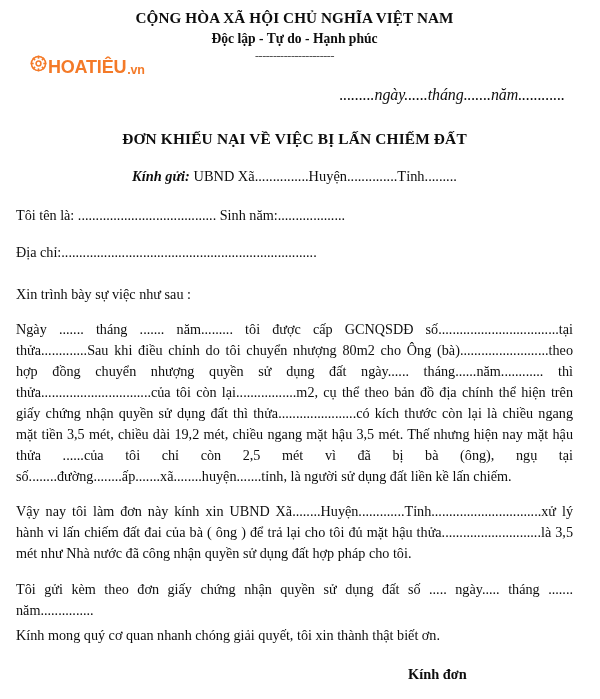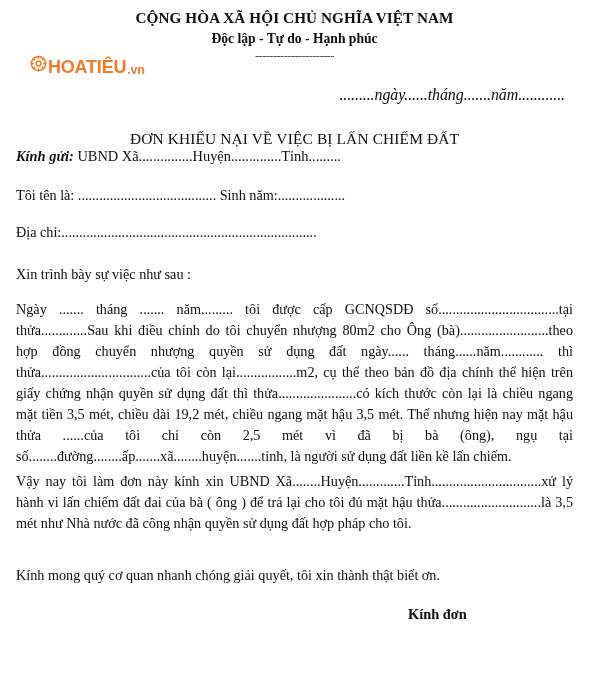--- a/index.html
+++ b/index.html
@@ -82,28 +82,30 @@
     text-align: right;
     font-style: italic;
     font-size: 16px;
     margin: 22px 8px 0 0;
     letter-spacing: -0.1px;
   }
 
   
   .doc-title {
     text-align: center;
-    font-weight: normal;
+    font-weight: bold;
     font-size: 15.4px;
     margin-top: 26px;
     letter-spacing: .15px;
     white-space: nowrap;
   }
   .recipient {
+    text-align: center;
     font-size: 14.4px;
+    margin-top: 20px;
   }
   .recipient .lbl {
     font-weight: bold;
     font-style: italic;
   }
 
   
   .field-line {
     font-size: 14.2px;
     margin-top: 21px;
@@ -116,26 +118,26 @@
     margin-top: 25px;
   }
 
   .para {
     font-size: 14.2px;
     text-align: justify;
     text-justify: inter-word;
     line-height: 1.47;
     margin-top: 16px;
   }
-  .para.tight { margin-top: 5px; }
+  .para.tight { margin-top: 15px; }
   .para:last-of-type { margin-bottom: 0; }
 
   .closing {
     font-size: 14.2px;
-    margin-top: 32px;
+    margin-top: 5px;
     line-height: 1.4;
   }
 
   .sign-off {
     font-weight: bold;
     font-size: 14.4px;
     margin-top: 20px;
     padding-left: 392px;
   }
 </style>
@@ -180,18 +182,19 @@
     <span>UBND Xã...............Huyện..............Tỉnh.........</span>
   </div>
 
   <div class="field-line">Tôi tên là: ....................................... Sinh năm:...................</div>
   <div class="field-line second">Địa chỉ:........................................................................</div>
 
   <div class="intro">Xin trình bày sự việc như sau :</div>
 
   <div class="para">Ngày ....... tháng ....... năm......... tôi được cấp GCNQSDĐ số..................................tại thửa.............Sau khi điều chỉnh do tôi chuyển nhượng 80m2 cho Ông (bà).........................theo hợp đồng chuyển nhượng quyền sử dụng đất ngày...... tháng......năm............ thì thửa...............................của tôi còn lại.................m2, cụ thể theo bản đồ địa chính thể hiện trên giấy chứng nhận quyền sử dụng đất thì thửa......................có kích thước còn lại là chiều ngang mặt tiền 3,5 mét, chiều dài 19,2 mét, chiều ngang mặt hậu 3,5 mét. Thế nhưng hiện nay mặt hậu thửa ......của tôi chỉ còn 2,5 mét vì đã bị bà (ông), ngụ tại số........đường........ấp.......xã........huyện.......tỉnh, là người sử dụng đất liền kề lấn chiếm.</div>
   <div class="para tight">Vậy nay tôi làm đơn này kính xin UBND Xã........Huyện.............Tỉnh...............................xử lý hành vi lấn chiếm đất đai của bà ( ông ) để trả lại cho tôi đủ mặt hậu thửa............................là 3,5 mét như Nhà nước đã công nhận quyền sử dụng đất hợp pháp cho tôi.</div>
+  <div class="para tight">Tôi gửi kèm theo đơn giấy chứng nhận quyền sử dụng đất số ..... ngày..... tháng ....... năm...............</div>
 
   <div class="closing">Kính mong quý cơ quan nhanh chóng giải quyết, tôi xin thành thật biết ơn.</div>
 
   <div class="sign-off">Kính đơn</div>
 
 </div>
 
 </body></html>

